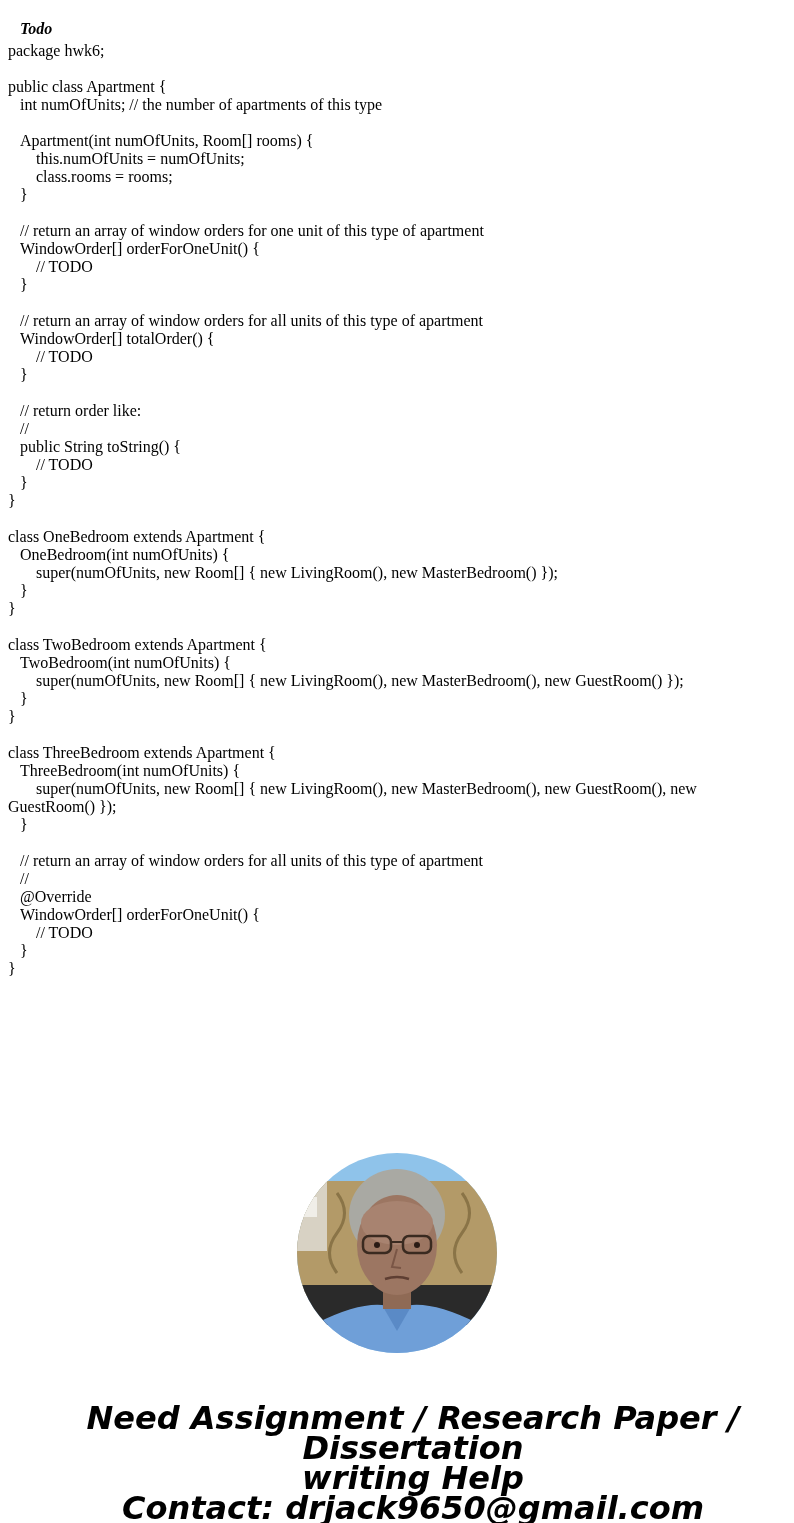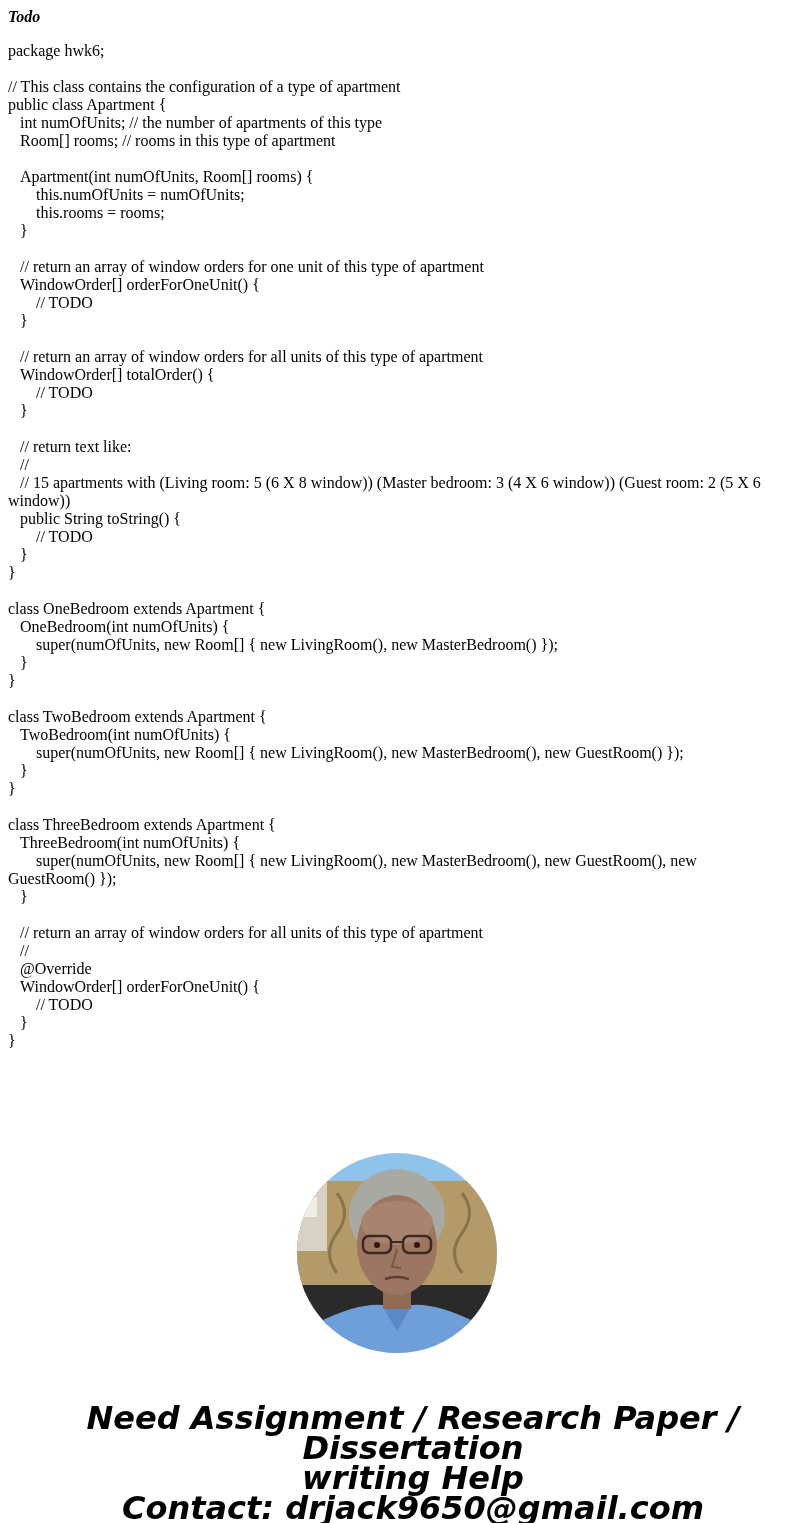--- a/index.html
+++ b/index.html
@@ -16,21 +16,21 @@
       font-family: "Liberation Serif", "DejaVu Serif", serif;
       font-size: 16px;
       line-height: 18px;
     }
     .title {
       position: absolute;
       left: 8px;
       top: 8px;
       font-weight: bold;
       font-style: italic;
-      margin: 0;
+      margin: 12px;
     }
     .code {
       position: absolute;
       left: 8px;
       top: 42px;
       width: 778px;
       margin: 0;
     }
     .line {
       display: block;
@@ -66,43 +66,40 @@
     .promo div { display: block; }
   </style>
 </head>
 <body>
 
 <div class="title">Todo</div>
 
 <div class="code">
   <span class="line">package hwk6;</span>
   <span class="line"></span>
-  <span class="line">// This class contains the configuration of a type of apartment</span>
   <span class="line">public class Apartment {</span>
   <span class="line">   int numOfUnits; // the number of apartments of this type</span>
-  <span class="line">   Room[] rooms; // rooms in this type of apartment</span>
   <span class="line"></span>
   <span class="line">   Apartment(int numOfUnits, Room[] rooms) {</span>
   <span class="line">       this.numOfUnits = numOfUnits;</span>
-  <span class="line">       this.rooms = rooms;</span>
+  <span class="line">       class.rooms = rooms;</span>
   <span class="line">   }</span>
   <span class="line"></span>
   <span class="line">   // return an array of window orders for one unit of this type of apartment</span>
   <span class="line">   WindowOrder[] orderForOneUnit() {</span>
   <span class="line">       // TODO</span>
   <span class="line">   }</span>
   <span class="line"></span>
   <span class="line">   // return an array of window orders for all units of this type of apartment</span>
   <span class="line">   WindowOrder[] totalOrder() {</span>
   <span class="line">       // TODO</span>
   <span class="line">   }</span>
   <span class="line"></span>
-  <span class="line">   // return text like:</span>
+  <span class="line">   // return order like:</span>
   <span class="line">   //</span>
-  <span class="line">   // 15 apartments with (Living room: 5 (6 X 8 window)) (Master bedroom: 3 (4 X 6 window)) (Guest room: 2 (5 X 6 window))</span>
   <span class="line">   public String toString() {</span>
   <span class="line">       // TODO</span>
   <span class="line">   }</span>
   <span class="line">}</span>
   <span class="line"></span>
   <span class="line">class OneBedroom extends Apartment {</span>
   <span class="line">   OneBedroom(int numOfUnits) {</span>
   <span class="line">       super(numOfUnits, new Room[] { new LivingRoom(), new MasterBedroom() });</span>
   <span class="line">   }</span>
   <span class="line">}</span>

